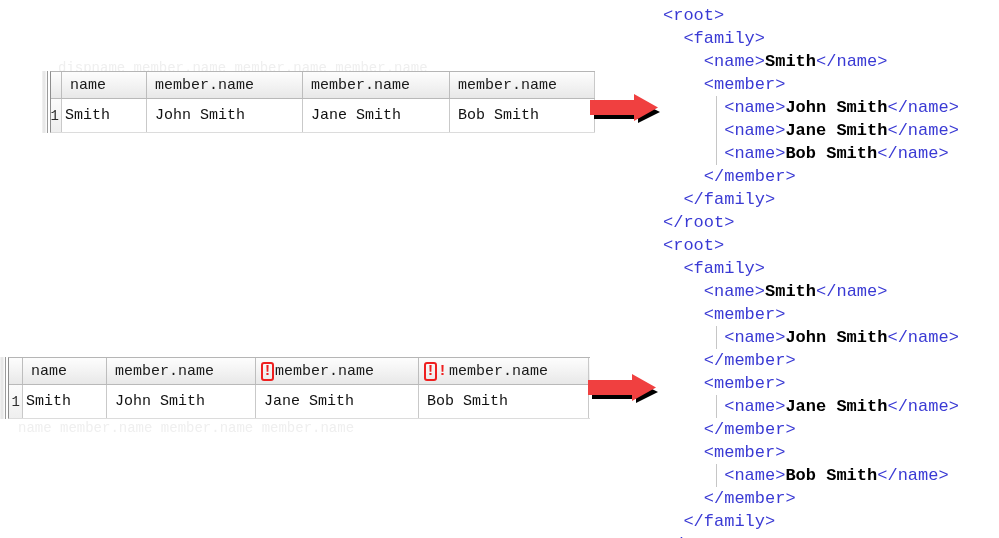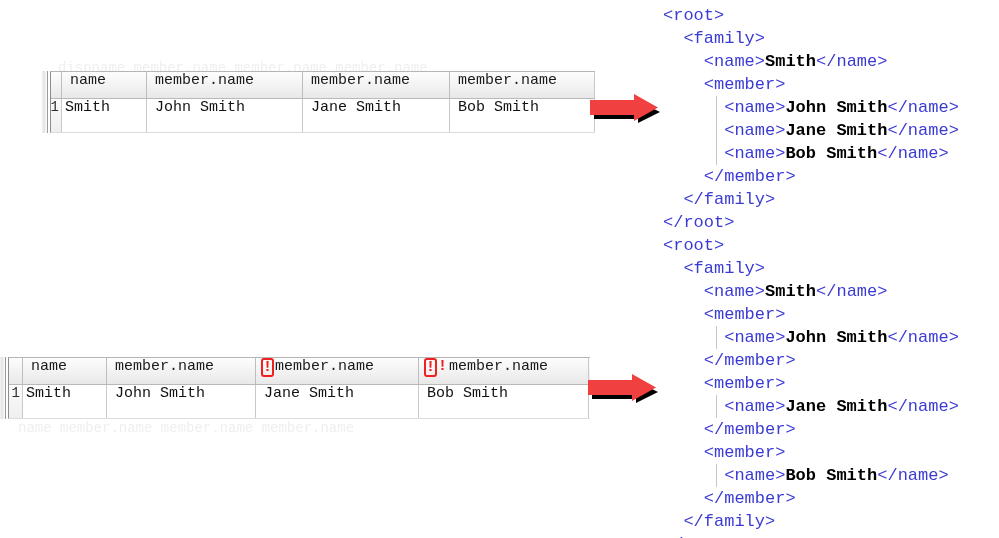--- a/index.html
+++ b/index.html
@@ -50,21 +50,21 @@
   .body-row {
     display: flex;
     height: 33px;
     background: #ffffff;
     box-sizing: border-box;
   }
   .cell {
     box-sizing: border-box;
     border-right: 1px solid #c9c9c9;
     display: flex;
-    align-items: flex-start;
+    align-items: center;
     padding-left: 8px;
     white-space: nowrap;
     overflow: hidden;
   }
   .hdr-row .cell {
     border-right: 1px solid #bdbdbd;
     color: #1a1a1a;
   }
   .cell.rownum {
     justify-content: flex-end;

